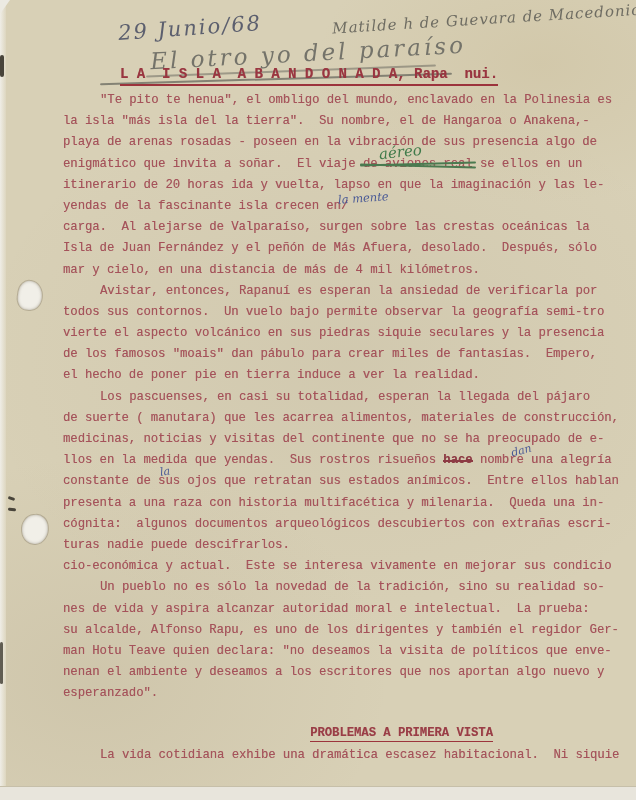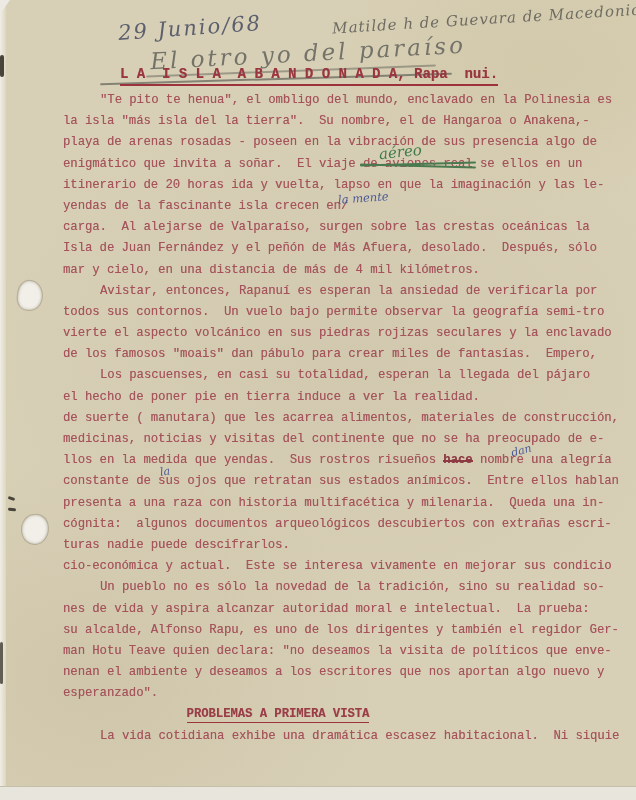--- a/index.html
+++ b/index.html
@@ -13,21 +13,21 @@
     font-family:"Liberation Mono", monospace;
   }
   
   .body {
     position:absolute; left:63px; top:90px; width:560px;
     font-size:12.2px; color:#a5525a; letter-spacing:0;
     text-shadow:0.3px 0.3px 0.4px rgba(150,60,70,.45);
   }
   .line { height:21.2px; line-height:21.2px; white-space:pre; position:relative; }
   .ind  { padding-left:37px; }
-  .sec  { margin-top:0; width:430px; text-align:center; font-weight:bold; color:#9a3d46; }
+  .sec  { margin-top:19px; width:430px; text-align:right; font-weight:bold; color:#9a3d46; }
   .sec .ul { border-bottom:1.6px solid #9c343c; padding-bottom:1px; }
   
   .title {
     position:absolute; left:112px; top:66px; white-space:pre;
     font-family:"Liberation Mono", monospace; font-size:14px; font-weight:bold;
     color:#9a3540; text-shadow:0.3px 0.3px 0.4px rgba(140,45,55,.5);margin-left:8px;
   }
   .title .ul { border-bottom:2px solid #9c333c; padding-bottom:2px; }
   
   .hw { position:absolute; font-family:"DejaVu Serif", serif; font-style:italic; white-space:nowrap; }
@@ -99,25 +99,25 @@
     <div class="line">playa de arenas rosadas - poseen en la vibración de sus presencia algo de</div>
     <div class="line"><span>enigmático que invita a soñar.  El viaje </span><span class="sg"><span>de aviones real</span><span class="note note-green">aéreo</span></span><span> se ellos en un</span></div>
     <div class="line">itinerario de 20 horas ida y vuelta, lapso en que la imaginación y las le-</div>
     <div class="line"><span>yendas de la fascinante isla crecen en/</span><span style="position:relative"><span class="note note-mente">la mente</span></span></div>
     <div class="line">carga.  Al alejarse de Valparaíso, surgen sobre las crestas oceánicas la</div>
     <div class="line">Isla de Juan Fernández y el peñón de Más Afuera, desolado.  Después, sólo</div>
     <div class="line">mar y cielo, en una distancia de más de 4 mil kilómetros.</div>
 
     <div class="line ind">Avistar, entonces, Rapanuí es esperan la ansiedad de verificarla por</div>
     <div class="line">todos sus contornos.  Un vuelo bajo permite observar la geografía semi-tro</div>
-    <div class="line">vierte el aspecto volcánico en sus piedras rojizas seculares y la enclavado</div>
+    <div class="line">vierte el aspecto volcánico en sus piedras siquie seculares y la presencia</div>
     <div class="line">de los famosos "moais" dan pábulo para crear miles de fantasías.  Empero,</div>
+    <div class="line">el hecho de poner pie en tierra induce a ver la realidad.</div>
+
     <div class="line ind">Los pascuenses, en casi su totalidad, esperan la llegada del pájaro</div>
-
-    <div class="line">el hecho de poner pie en tierra induce a ver la realidad.</div>
     <div class="line">de suerte ( manutara) que les acarrea alimentos, materiales de construcción,</div>
     <div class="line">medicinas, noticias y visitas del continente que no se ha preocupado de e-</div>
     <div class="line"><span>llos en la medida que yendas.  Sus rostros risueños </span><span class="sr"><span>hace</span></span><span style="position:relative"><span> nombre</span><span class="note note-dan">dan</span></span><span> una alegría</span></div>
     <div class="line"><span>constante de </span><span style="position:relative"><span>sus</span><span class="note note-la">la</span></span><span> ojos que retratan sus estados anímicos.  Entre ellos hablan</span></div>
     <div class="line">presenta a una raza con historia multifacética y milenaria.  Queda una in-</div>
     <div class="line">cógnita:  algunos documentos arqueológicos descubiertos con extrañas escri-</div>
     <div class="line">turas nadie puede descifrarlos.</div>
 
     <div class="line">cio-económica y actual.  Este se interesa vivamente en mejorar sus condicio</div>
     <div class="line ind">Un pueblo no es sólo la novedad de la tradición, sino su realidad so-</div>

